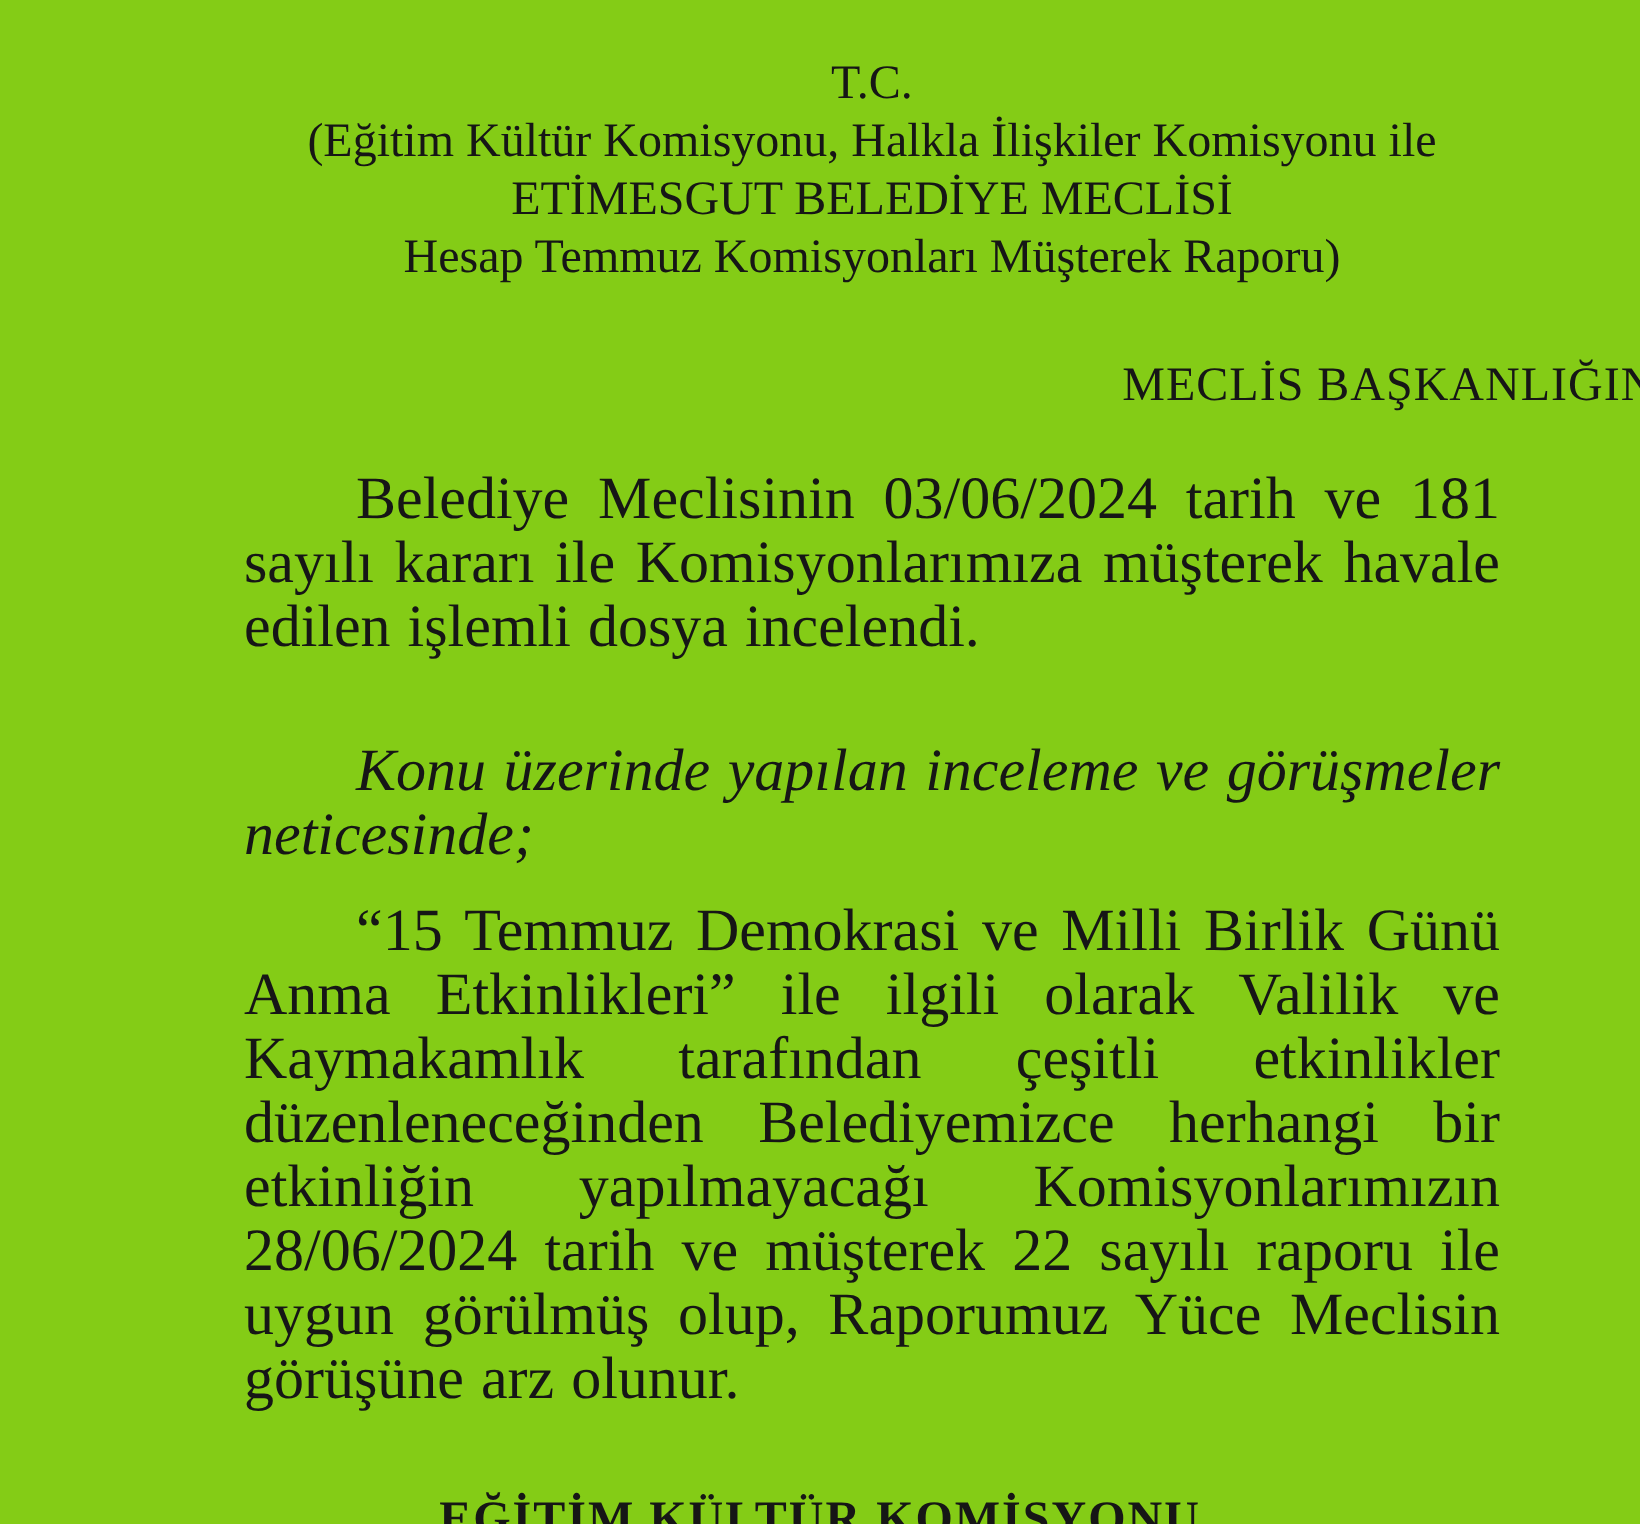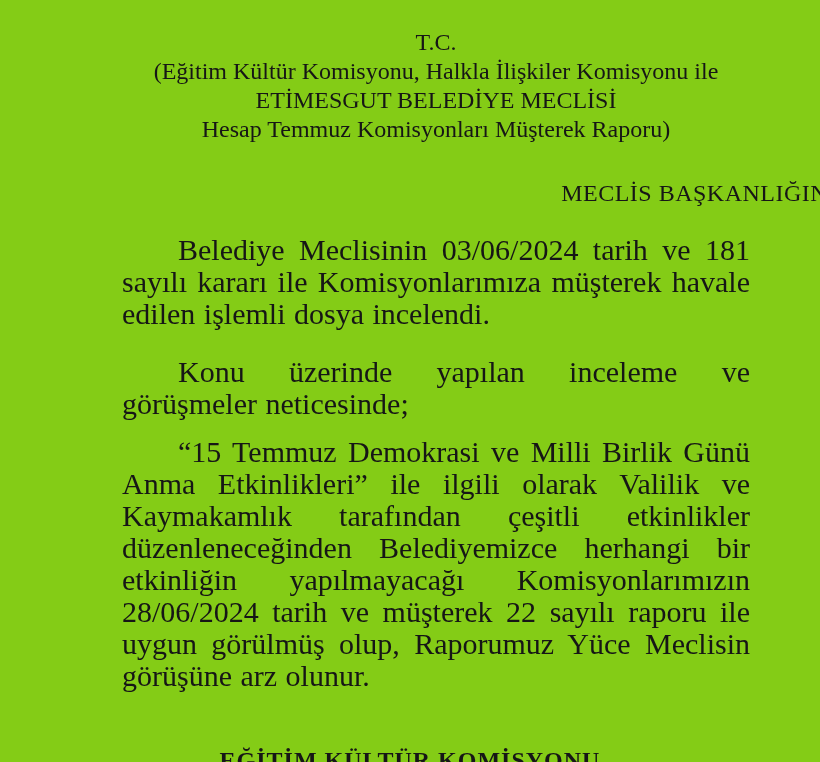--- a/index.html
+++ b/index.html
@@ -46,21 +46,21 @@
   .body-para {
     width: 628px;
     margin: 0 0 0 96px;
     font-size: 30px;
     line-height: 32px;
     text-align: justify;
     text-indent: 56px;
     word-spacing: 1px;
   }
   .body-para.p1 { margin-top: 28px; }
-  .body-para.p2 { margin-top: 26px; }
+  .body-para.p2 { margin-top: 40px; font-style: italic; }
   .body-para.p3 { margin-top: 16px; }
   .footer-commission {
     position: absolute;
     top: 747px;
     left: 96px;
     width: 628px;
     text-align: center;
     font-weight: bold;
     font-size: 24px;
     letter-spacing: 1px;

